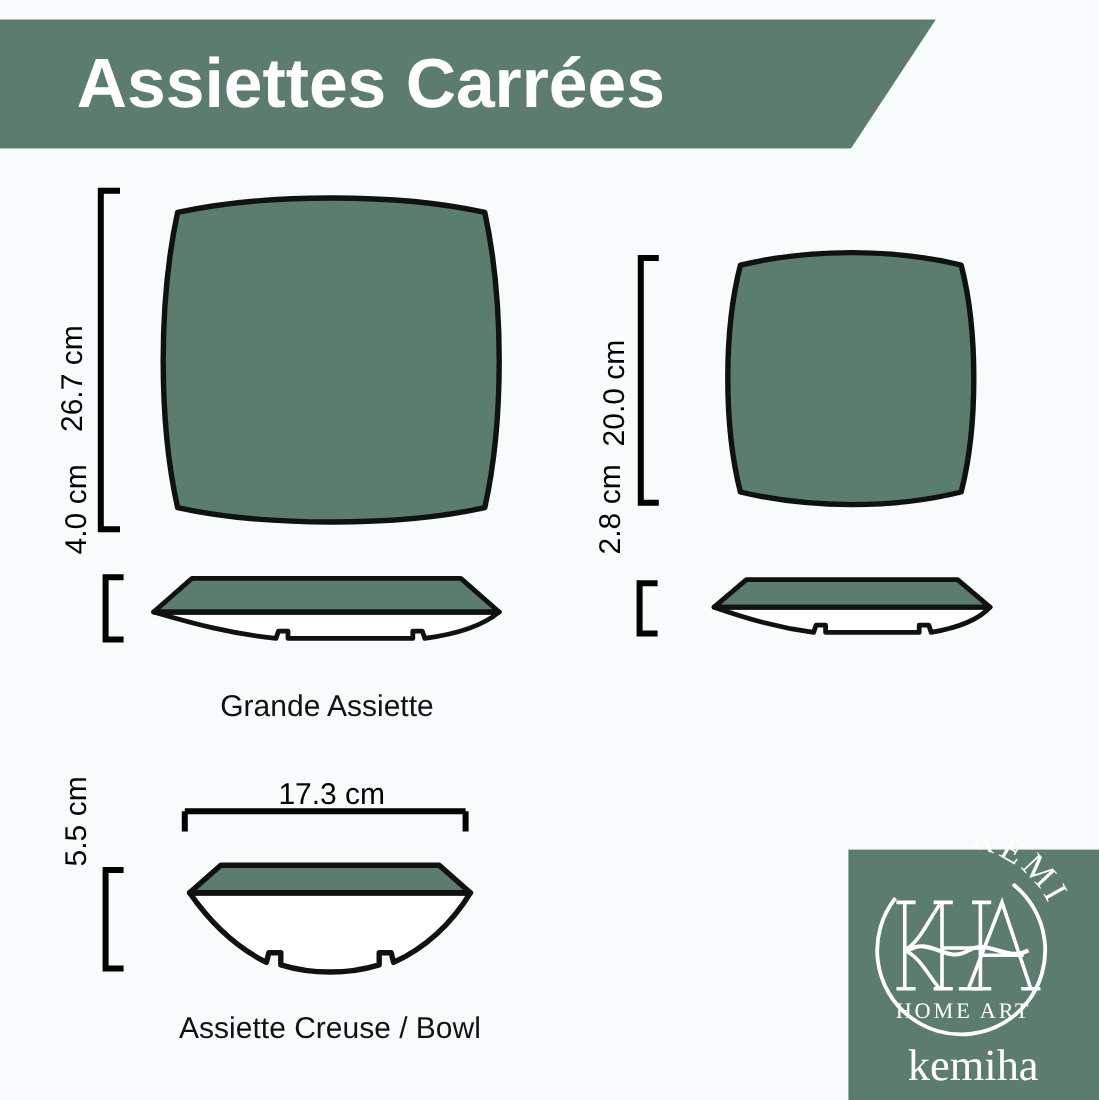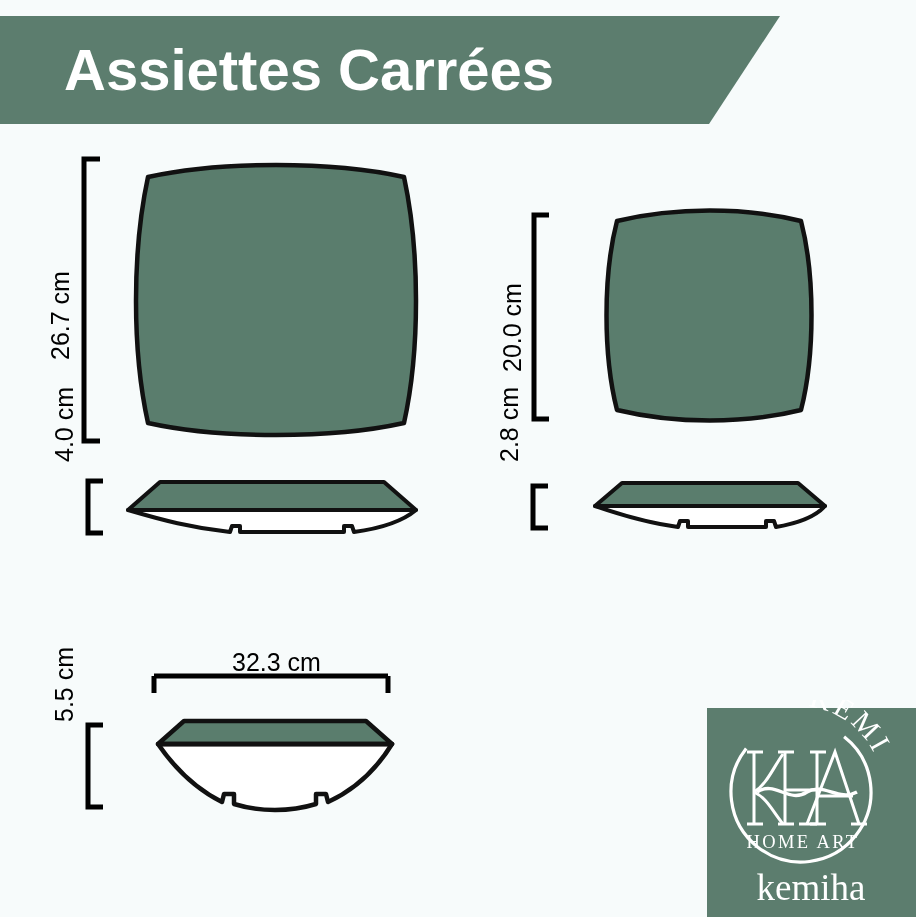--- a/index.html
+++ b/index.html
@@ -125,20 +125,21 @@
     </svg>
   </div>
 
   <div class="svgwrap" style="left:82px; top:478px; width:24px; height:58px;">
     <svg width="24" height="58" viewBox="0 0 24 58">
       <path d="M 21 3 L 6 3 L 6 55 L 21 55" fill="none" stroke="#000000" stroke-width="5"></path>
     </svg>
   </div>
   <div class="dim-label dim-vert" style="left:52px; top:462px;">4.0 cm</div>
 
+  <div class="caption" style="left:95px; top:577px; width:355px;">Grande Assiette</div>
 
   <div class="svgwrap" style="left:595px; top:203px; width:228px; height:225px;">
     <svg width="228" height="225" viewBox="0 0 228 225">
       <path d="M 22 18
                C 80 4, 150 4, 206 18
                C 220 72, 220 152, 206 207
                C 150 221, 80 221, 22 207
                C 8 152, 8 72, 22 18 Z" fill="#5a7d6d" stroke="#111111" stroke-width="4.5" stroke-linejoin="round"></path>
     </svg>
   </div>
@@ -169,21 +170,21 @@
     </svg>
   </div>
   <div class="dim-label dim-vert" style="left:497px; top:462px;">2.8 cm</div>
 
 
   <div class="svgwrap" style="left:150px; top:672px; width:242px; height:26px;">
     <svg width="242" height="26" viewBox="0 0 242 26">
       <path d="M 4 4 L 4 21 M 4 4 L 238 4 M 238 4 L 238 21" fill="none" stroke="#000000" stroke-width="5"></path>
     </svg>
   </div>
-  <div class="dim-label" style="left:232px; top:650px;">32.3 cm</div>
+  <div class="dim-label" style="left:232px; top:650px;">17.3 cm</div>
 
   <div class="svgwrap" style="left:150px; top:712px; width:250px; height:110px;">
     <svg width="250" height="110" viewBox="0 0 250 110">
 
       <path d="M 8 32
                C 26 58, 48 78, 72 90
                L 74 82 L 84 82 L 84 92
                C 110 100, 140 100, 166 92
                L 166 82 L 176 82 L 178 90
                C 204 78, 226 58, 242 32
@@ -194,20 +195,21 @@
     </svg>
   </div>
 
   <div class="svgwrap" style="left:82px; top:722px; width:24px; height:88px;">
     <svg width="24" height="88" viewBox="0 0 24 88">
       <path d="M 21 3 L 6 3 L 6 85 L 21 85" fill="none" stroke="#000000" stroke-width="5"></path>
     </svg>
   </div>
   <div class="dim-label dim-vert" style="left:52px; top:722px;">5.5 cm</div>
 
+  <div class="caption" style="left:80px; top:845px; width:390px;">Assiette Creuse / Bowl</div>
 
   <div class="abs logo-box"></div>
   <div class="abs logo-svg">
     <svg width="209" height="217" viewBox="0 0 209 217">
       <defs>
         <path id="arcpath" d="M 50 150 A 72 72 0 1 1 150 150" fill="none"></path>
         <path id="kemiarc" d="M 96 6 A 86 86 0 0 1 176 92" fill="none"></path>
       </defs>
 
       <circle cx="94" cy="92" r="70" fill="none" stroke="#ffffff" stroke-width="3.2" stroke-dasharray="330 110" transform="rotate(-52 94 92)"></circle>

